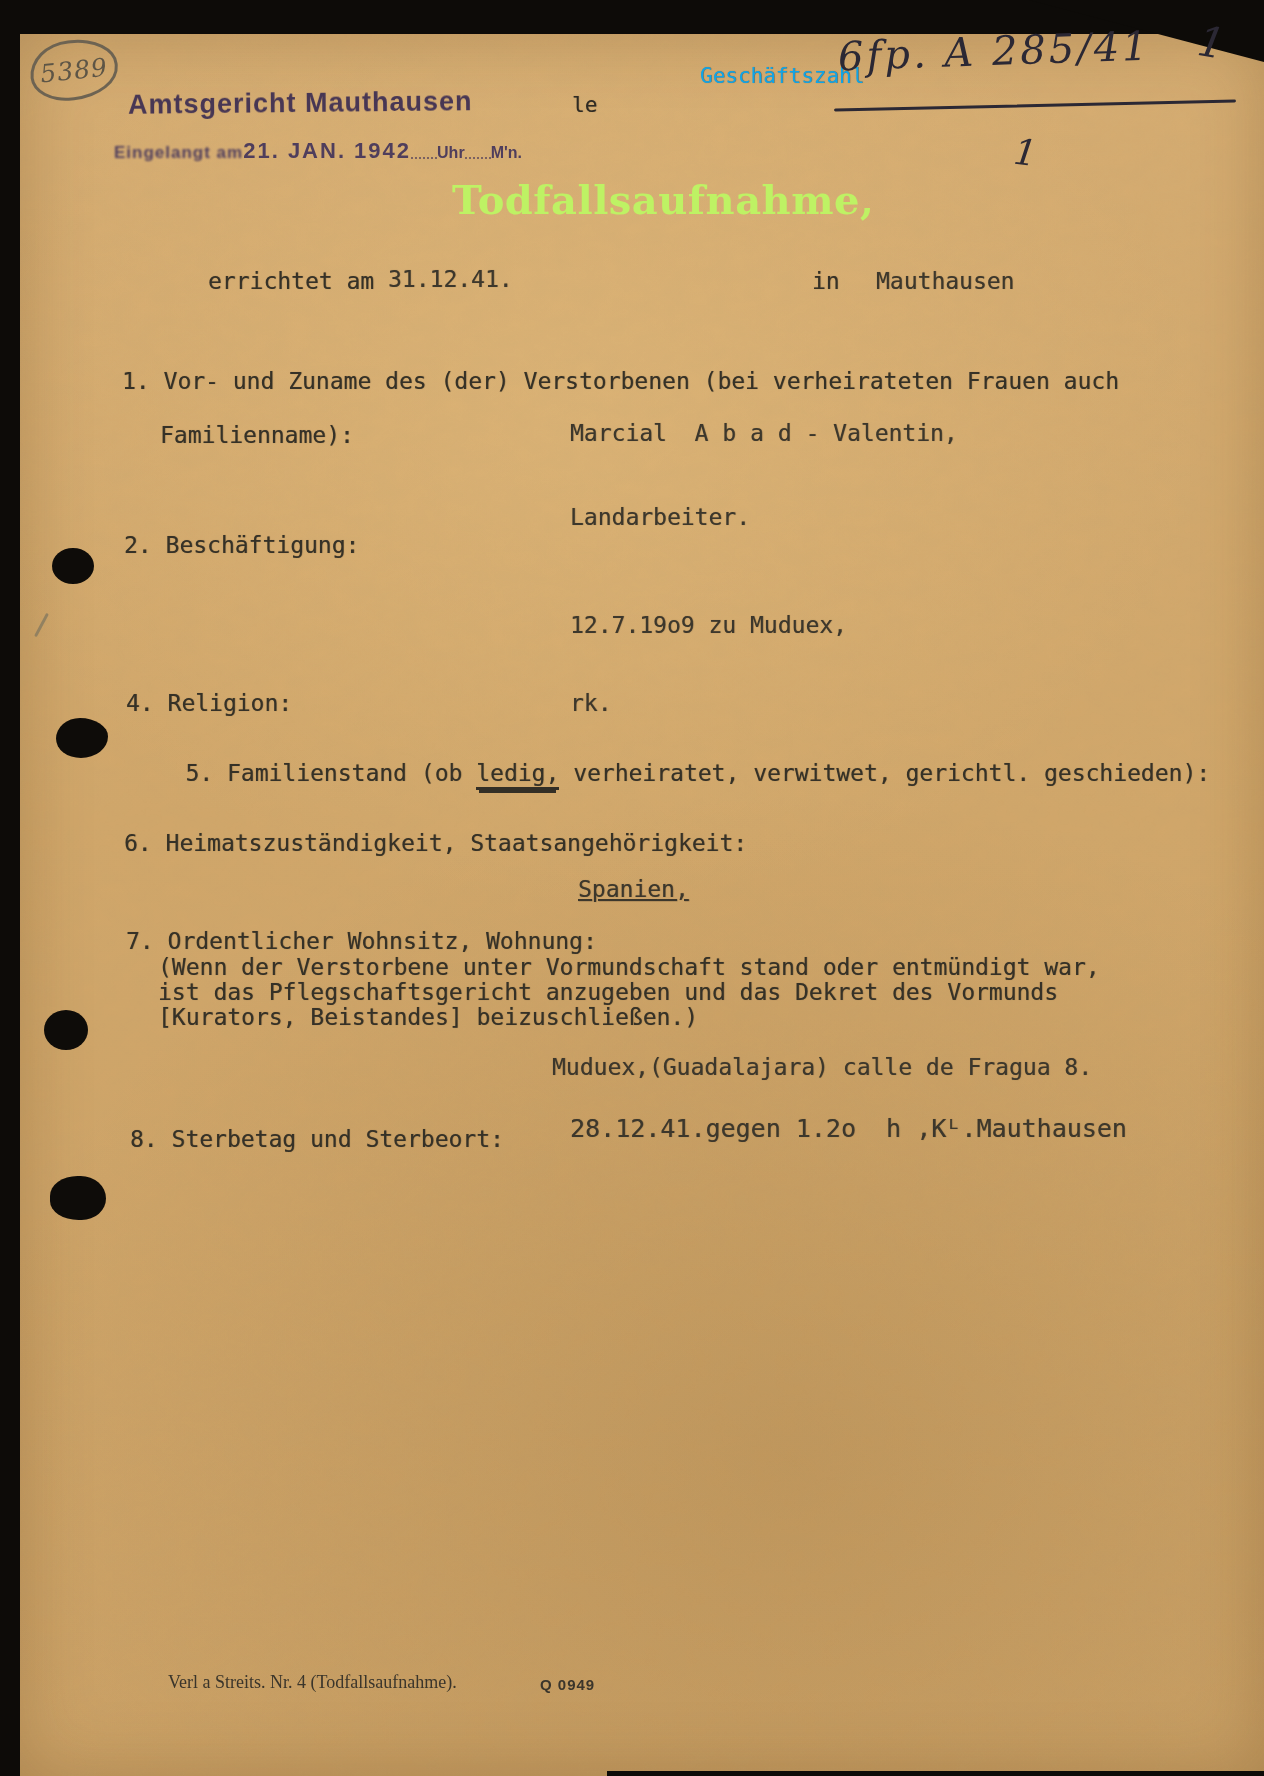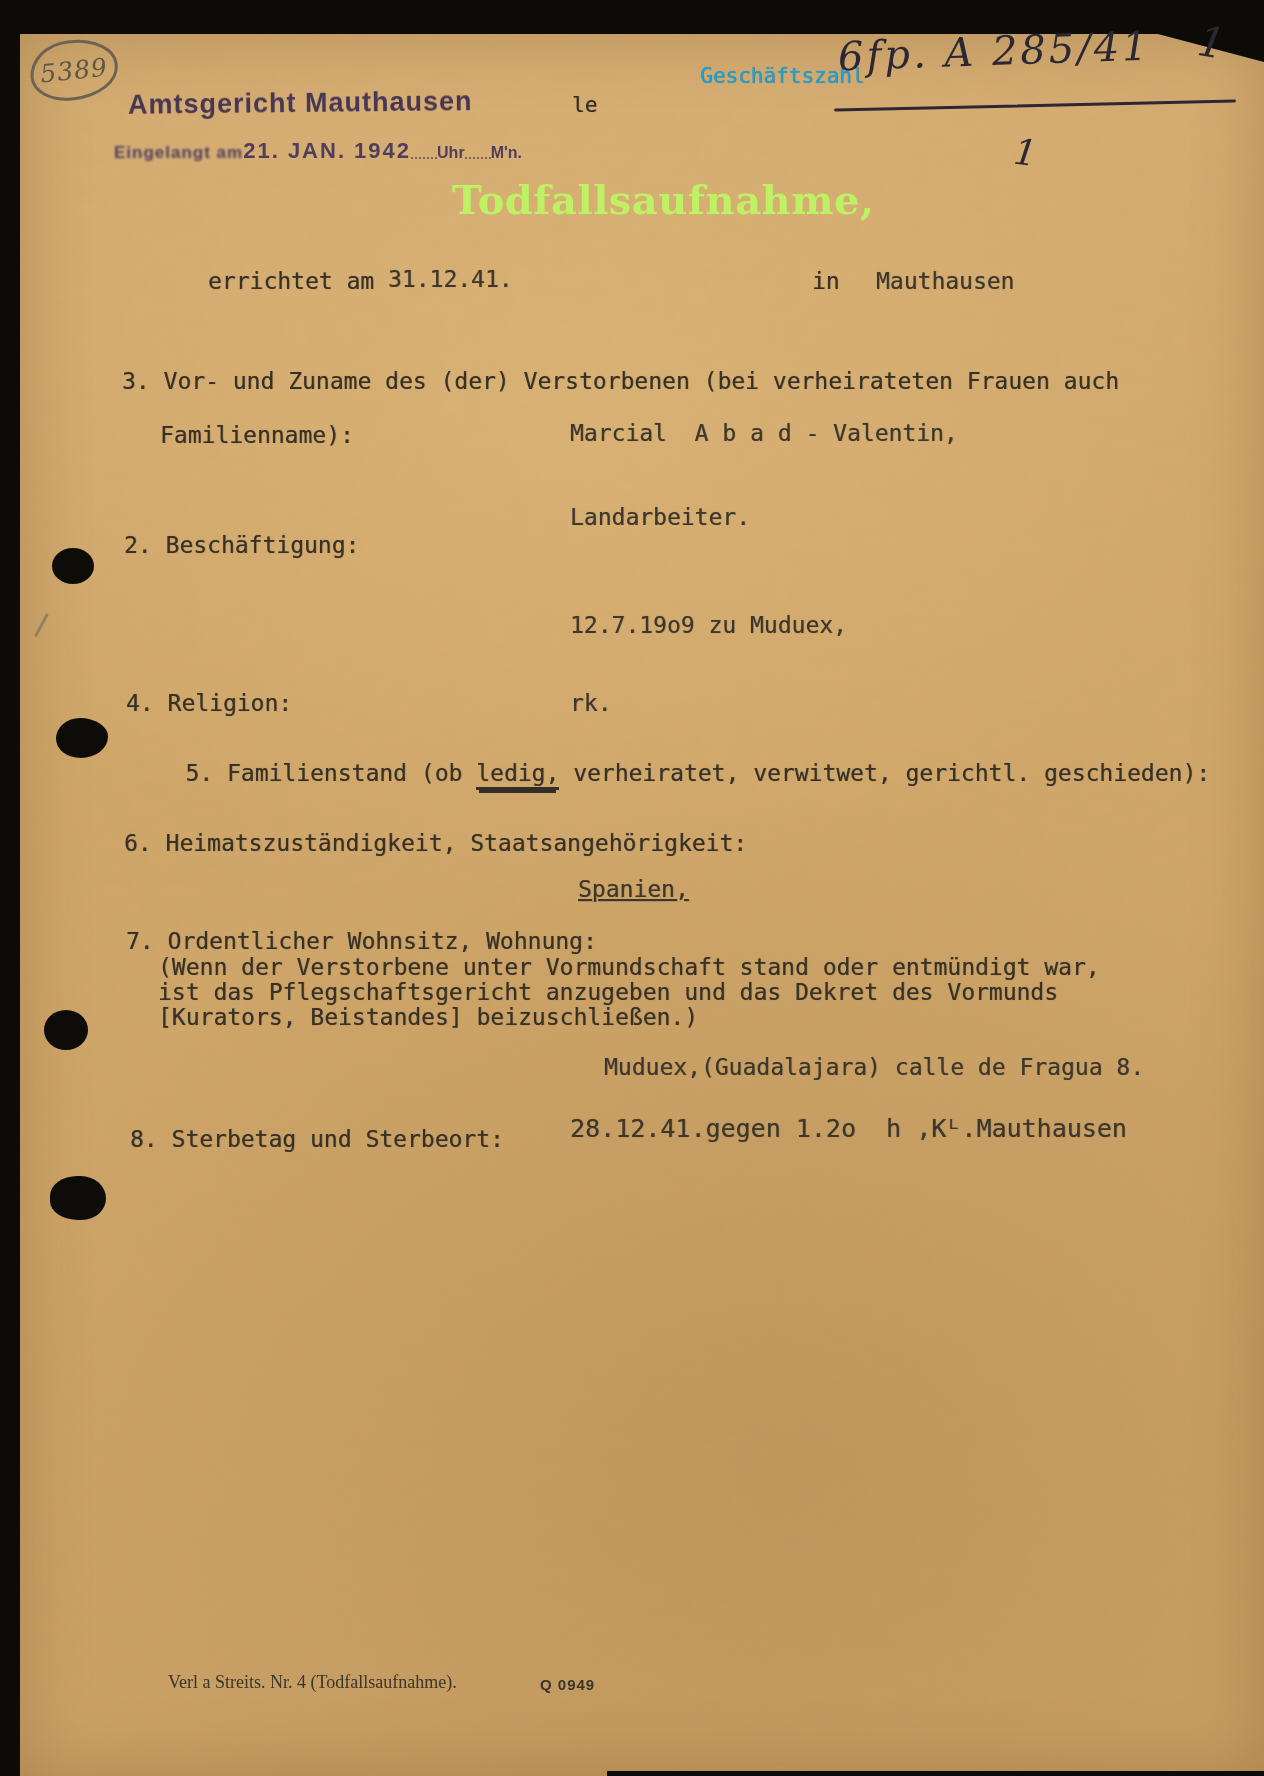--- a/index.html
+++ b/index.html
@@ -111,21 +111,21 @@
   <div class="mark-1a hand">1</div>
   <div class="mark-1b hand">1</div>
 
   <div class="title">Todfallsaufnahme,</div>
 
   <div class="tw" style="left:208px;top:268px;">errichtet am</div>
   <div class="tw typed" style="left:388px;top:266px;">31.12.41.</div>
   <div class="tw" style="left:812px;top:268px;">in</div>
   <div class="tw typed" style="left:876px;top:268px;">Mauthausen</div>
 
-  <div class="tw" style="left:122px;top:368px;">3. Vor- und Zuname des (der) Verstorbenen (bei verheirateten Frauen auch</div>
+  <div class="tw" style="left:122px;top:368px;">1. Vor- und Zuname des (der) Verstorbenen (bei verheirateten Frauen auch</div>
   <div class="tw" style="left:160px;top:422px;">Familienname):</div>
   <div class="tw typed" style="left:570px;top:420px;">Marcial  A b a d - Valentin,</div>
 
   <div class="tw" style="left:124px;top:532px;">2. Beschäftigung:</div>
   <div class="tw typed" style="left:570px;top:504px;">Landarbeiter.</div>
 
   <div class="tw typed" style="left:570px;top:612px;">12.7.19o9 zu Muduex,</div>
 
   <div class="tw" style="left:126px;top:690px;">4. Religion:</div>
   <div class="tw typed" style="left:570px;top:690px;">rk.</div>
@@ -134,21 +134,21 @@
     <span>5. Familienstand (ob </span><span class="underl">ledig,</span><span> verheiratet, verwitwet, gerichtl. geschieden):</span>
   </div>
 
   <div class="tw" style="left:124px;top:830px;">6. Heimatszuständigkeit, Staatsangehörigkeit:</div>
   <div class="tw typed" style="left:578px;top:876px;text-decoration:underline;">Spanien,</div>
 
   <div class="tw" style="left:126px;top:928px;">7. Ordentlicher Wohnsitz, Wohnung:</div>
   <div class="tw" style="left:158px;top:954px;">(Wenn der Verstorbene unter Vormundschaft stand oder entmündigt war,</div>
   <div class="tw" style="left:158px;top:979px;">ist das Pflegschaftsgericht anzugeben und das Dekret des Vormunds</div>
   <div class="tw" style="left:158px;top:1004px;">[Kurators, Beistandes] beizuschließen.)</div>
-  <div class="tw typed" style="left:604px;top:1054px;">Muduex,(Guadalajara) calle de Fragua 8.</div>
+  <div class="tw typed" style="left:552px;top:1054px;">Muduex,(Guadalajara) calle de Fragua 8.</div>
 
   <div class="tw" style="left:130px;top:1126px;">8. Sterbetag und Sterbeort:</div>
   <div class="tw typed" style="left:570px;top:1116px;font-size:25px;">28.12.41.gegen 1.2o  h ,Kᴸ.Mauthausen</div>
 
   <div class="f1">Verl a Streits. Nr. 4 (Todfallsaufnahme).</div>
   <div class="f2">Q 0949</div>
 
 </div>
 
 </body></html>

